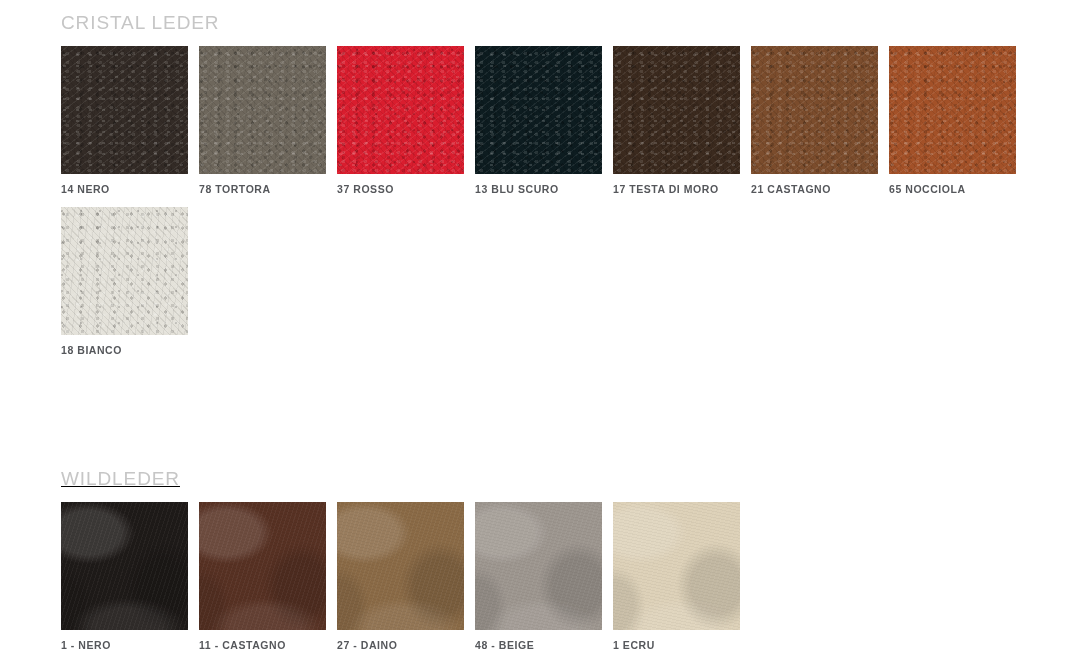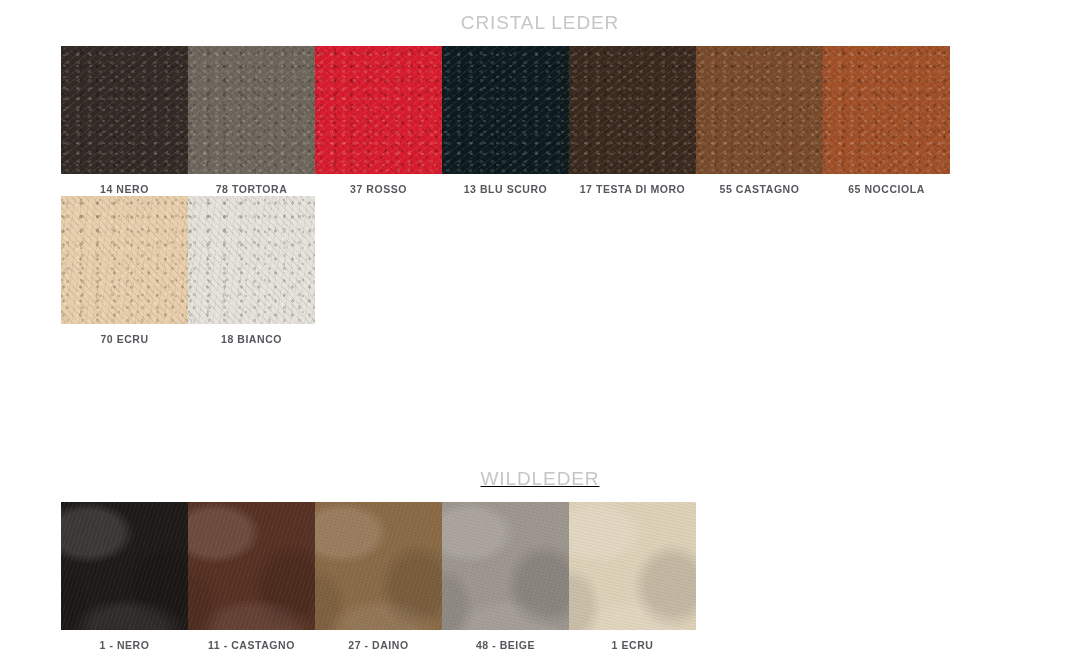--- a/index.html
+++ b/index.html
@@ -1,16 +1,16 @@
 <!DOCTYPE html>
 <html><head>
 <meta charset="utf-8">
 <title>Leder Farbkarte</title>
 <style>
-  * { box-sizing: border-box; text-align: center; }
+  * { box-sizing: border-box; }
   html, body {
     margin: 0;
     padding: 0;
     background: #ffffff;
   }
   body {
     width: 1080px;
     height: 650px;
     overflow: hidden;
     font-family: "Liberation Sans", sans-serif;
@@ -38,20 +38,21 @@
     letter-spacing: 0.9px;
     color: #c6c6c6;
     margin: 0 0 12px 0;
     line-height: 22px;
     white-space: nowrap;
   }
 
   .swatch-grid {
     display: flex;
     flex-wrap: wrap;
+    gap: 11px;
     width: 958px;
   }
 
   .swatch-cell {
     width: 127px;
     flex: 0 0 127px;
   }
 
   .swatch-chip {
     position: relative;
@@ -142,29 +143,25 @@
         <div class="swatch-cell">
           <div class="swatch-chip grain-cristal" style="background-color: rgb(13, 28, 32);"></div>
           <div class="swatch-label">13 BLU SCURO</div>
         </div>
         <div class="swatch-cell">
           <div class="swatch-chip grain-cristal" style="background-color: rgb(59, 42, 30);"></div>
           <div class="swatch-label">17 TESTA DI MORO</div>
         </div>
         <div class="swatch-cell">
           <div class="swatch-chip grain-cristal" style="background-color: rgb(123, 76, 44);"></div>
-          <div class="swatch-label">55 CASTAGNO</div>
+          <div class="swatch-label">21 CASTAGNO</div>
         </div>
         <div class="swatch-cell">
           <div class="swatch-chip grain-cristal" style="background-color: rgb(163, 81, 40);"></div>
           <div class="swatch-label">65 NOCCIOLA</div>
-        </div>
-        <div class="swatch-cell">
-          <div class="swatch-chip grain-cristal" style="background-color: rgb(233, 206, 171);"></div>
-          <div class="swatch-label">70 ECRU</div>
         </div>
         <div class="swatch-cell">
           <div class="swatch-chip grain-cristal" style="background-color: rgb(228, 226, 218);"></div>
           <div class="swatch-label">18 BIANCO</div>
         </div>
       </div>
   </section>
 
   <section class="section section-wild">
     <h2 class="section-title">WILDLEDER</h2>

